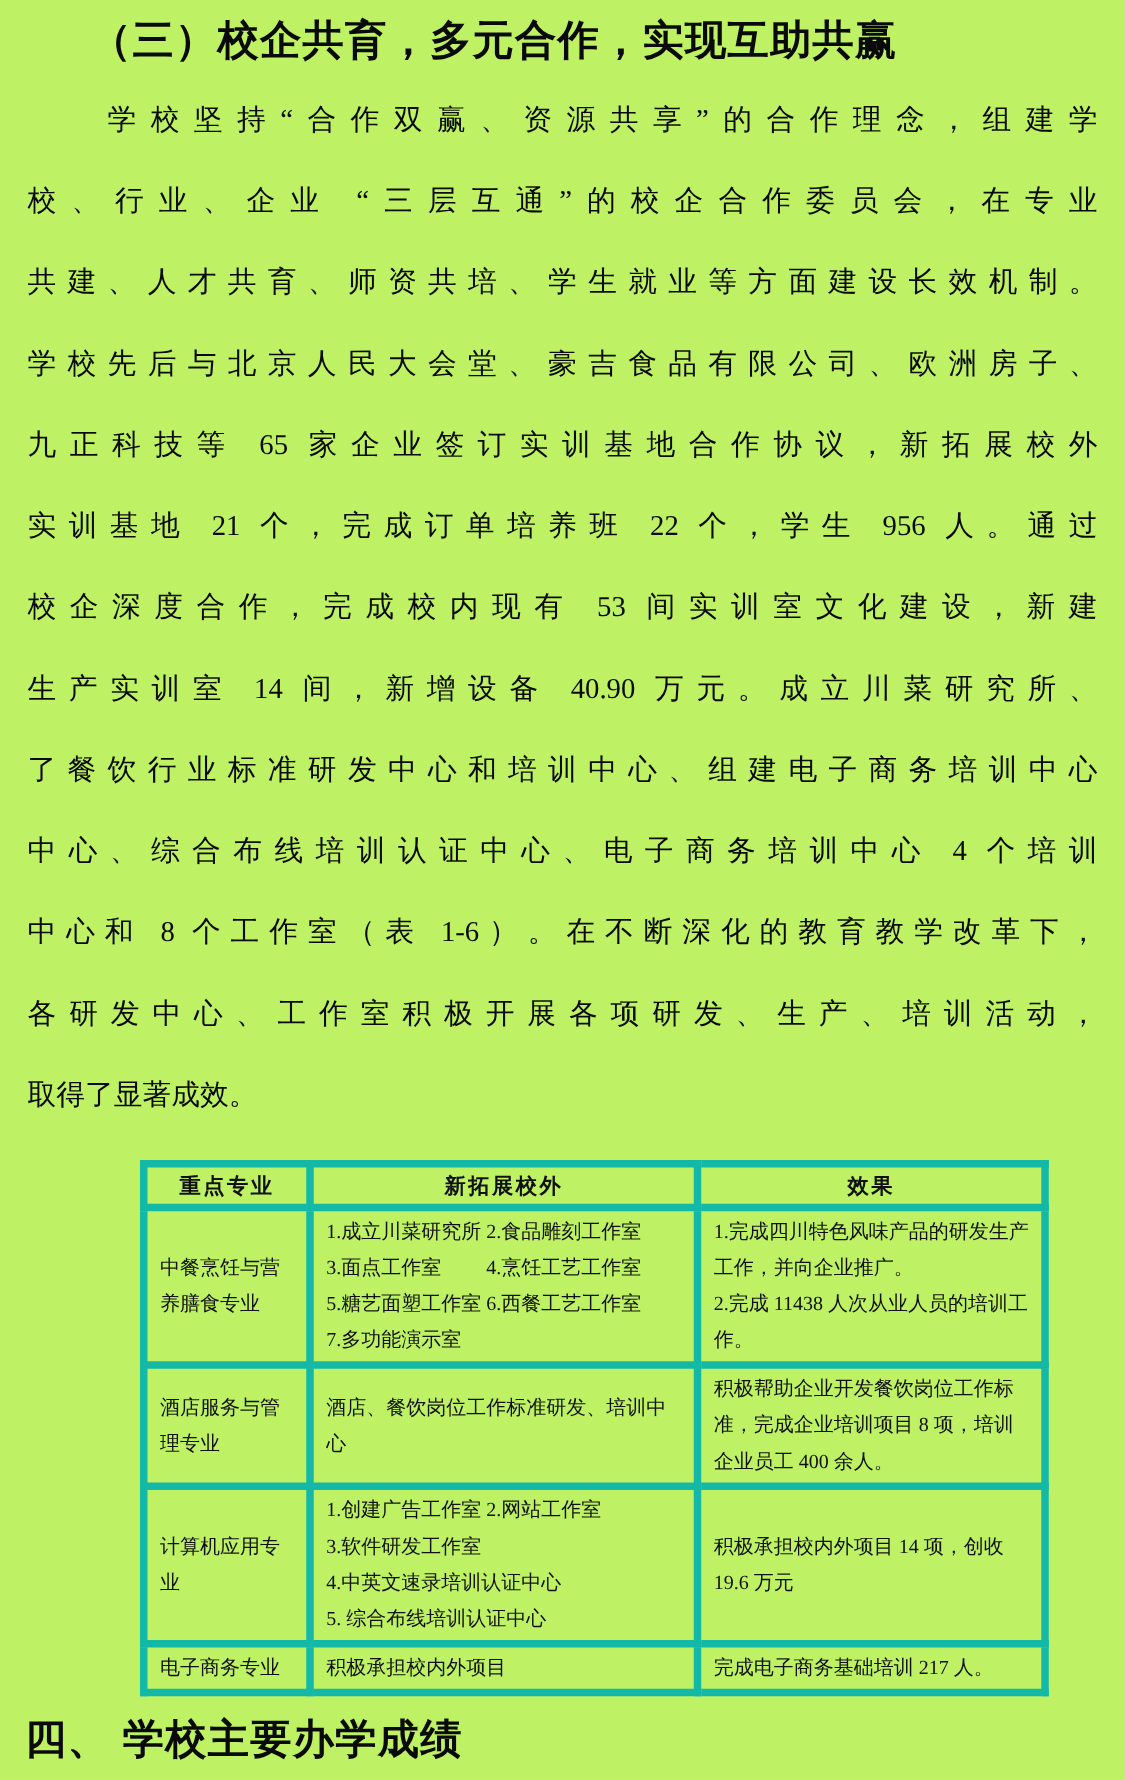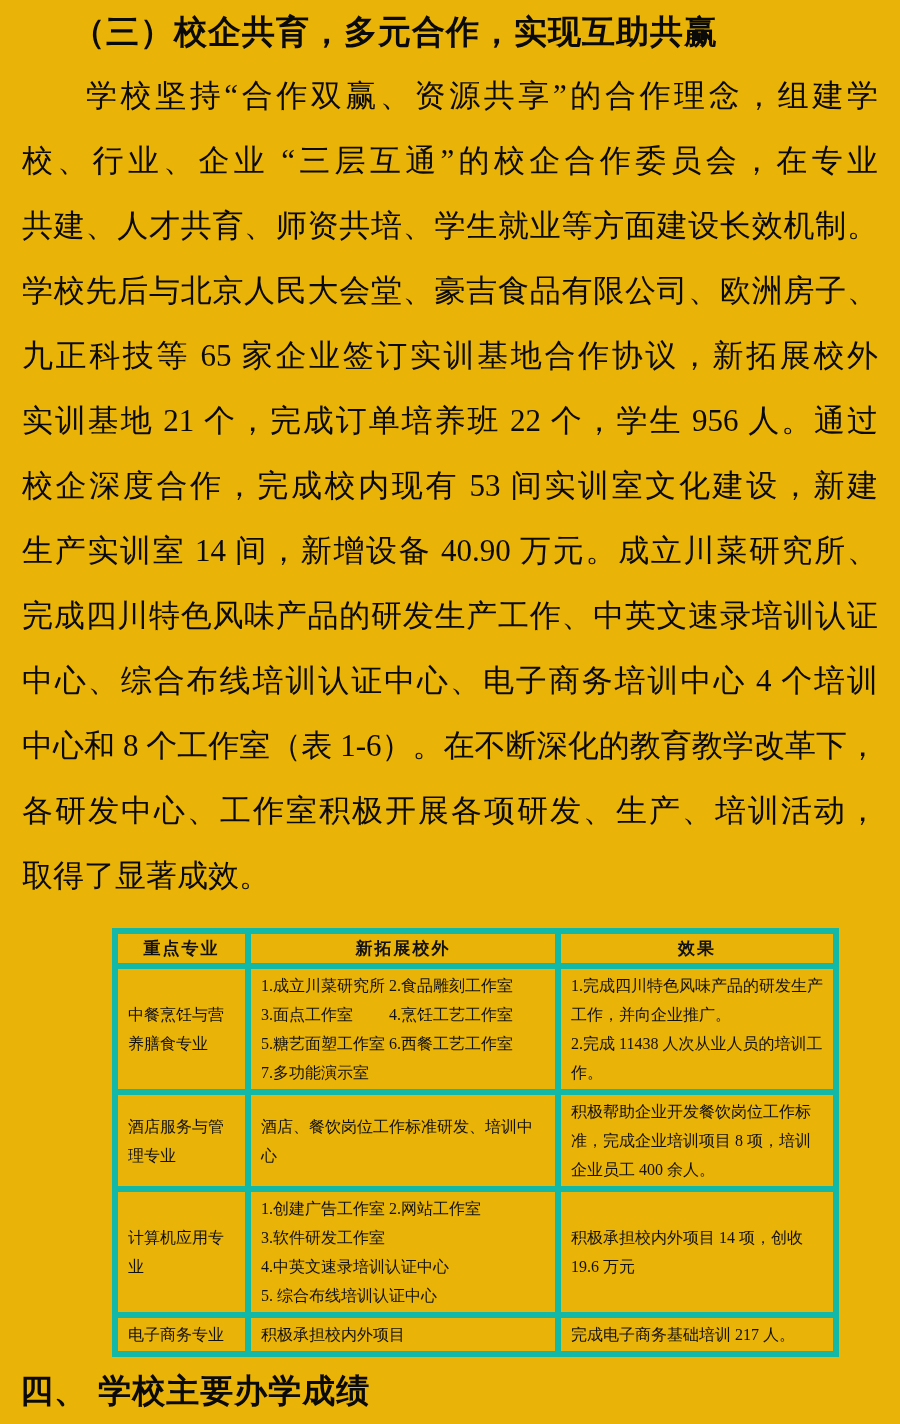--- a/index.html
+++ b/index.html
@@ -1,42 +1,42 @@
 <!DOCTYPE html>
 <html><head>
 <meta charset="utf-8">
 <style>
   * { margin: 0; padding: 0; box-sizing: border-box; }
   html, body { background: #ffffff; }
   .page {
     position: relative;
     width: 900px;
     height: 1424px;
-    background: #eab308;
+    background: #bef264;
     color: #0a0a0a;
     padding: 0 22px;
     overflow: hidden;
     font-family: "Liberation Serif", "DejaVu Serif", serif;
   }
   .h3 {
     margin-top: 9px;
     height: 54px;
     line-height: 46px;
     font-family: "Liberation Sans", "DejaVu Sans", sans-serif;
     font-weight: bold;
     font-size: 33px;
     text-indent: 50px;
     letter-spacing: 1px;
     white-space: nowrap;
   }
   .para { width: 856px; }
   .bline {
     height: 65px;
     line-height: 65px;
-    font-size: 31px;
+    font-size: 23px;
     text-align: justify;
     text-align-last: justify;
     overflow: hidden;
     white-space: nowrap;
   }
   .bline.first { text-indent: 64px; }
   .bline.last  { text-align-last: left; }
   table.majors {
     margin-left: 90px;
     margin-top: 20px;
@@ -87,21 +87,21 @@
 
   <div class="para">
     <div class="bline first">学校坚持“合作双赢、资源共享”的合作理念，组建学</div>
     <div class="bline">校、行业、企业 “三层互通”的校企合作委员会，在专业</div>
     <div class="bline">共建、人才共育、师资共培、学生就业等方面建设长效机制。</div>
     <div class="bline">学校先后与北京人民大会堂、豪吉食品有限公司、欧洲房子、</div>
     <div class="bline">九正科技等 65 家企业签订实训基地合作协议，新拓展校外</div>
     <div class="bline">实训基地 21 个，完成订单培养班 22 个，学生 956 人。通过</div>
     <div class="bline">校企深度合作，完成校内现有 53 间实训室文化建设，新建</div>
     <div class="bline">生产实训室 14 间，新增设备 40.90 万元。成立川菜研究所、</div>
-    <div class="bline">完成四川特色风味产品的研发生产工作、中英文速录培训认证</div>
+    <div class="bline">了餐饮行业标准研发中心和培训中心、组建电子商务培训中心</div>
     <div class="bline">中心、综合布线培训认证中心、电子商务培训中心 4 个培训</div>
     <div class="bline">中心和 8 个工作室（表 1-6）。在不断深化的教育教学改革下，</div>
     <div class="bline">各研发中心、工作室积极开展各项研发、生产、培训活动，</div>
     <div class="bline last">取得了显著成效。</div>
   </div>
 
   <table class="majors">
     <colgroup>
         <col class="c1">
         <col class="c2">

